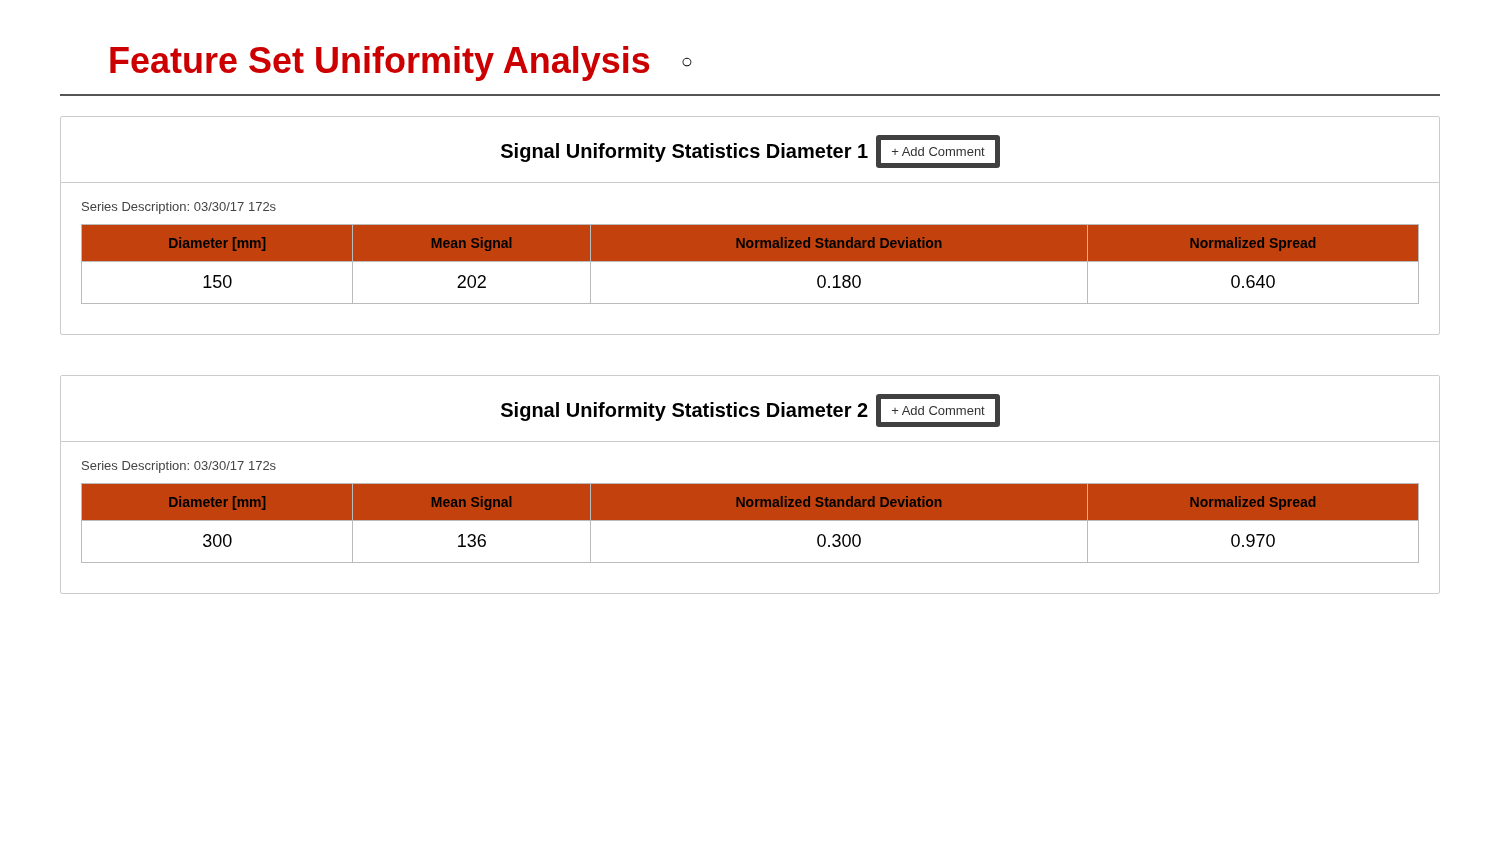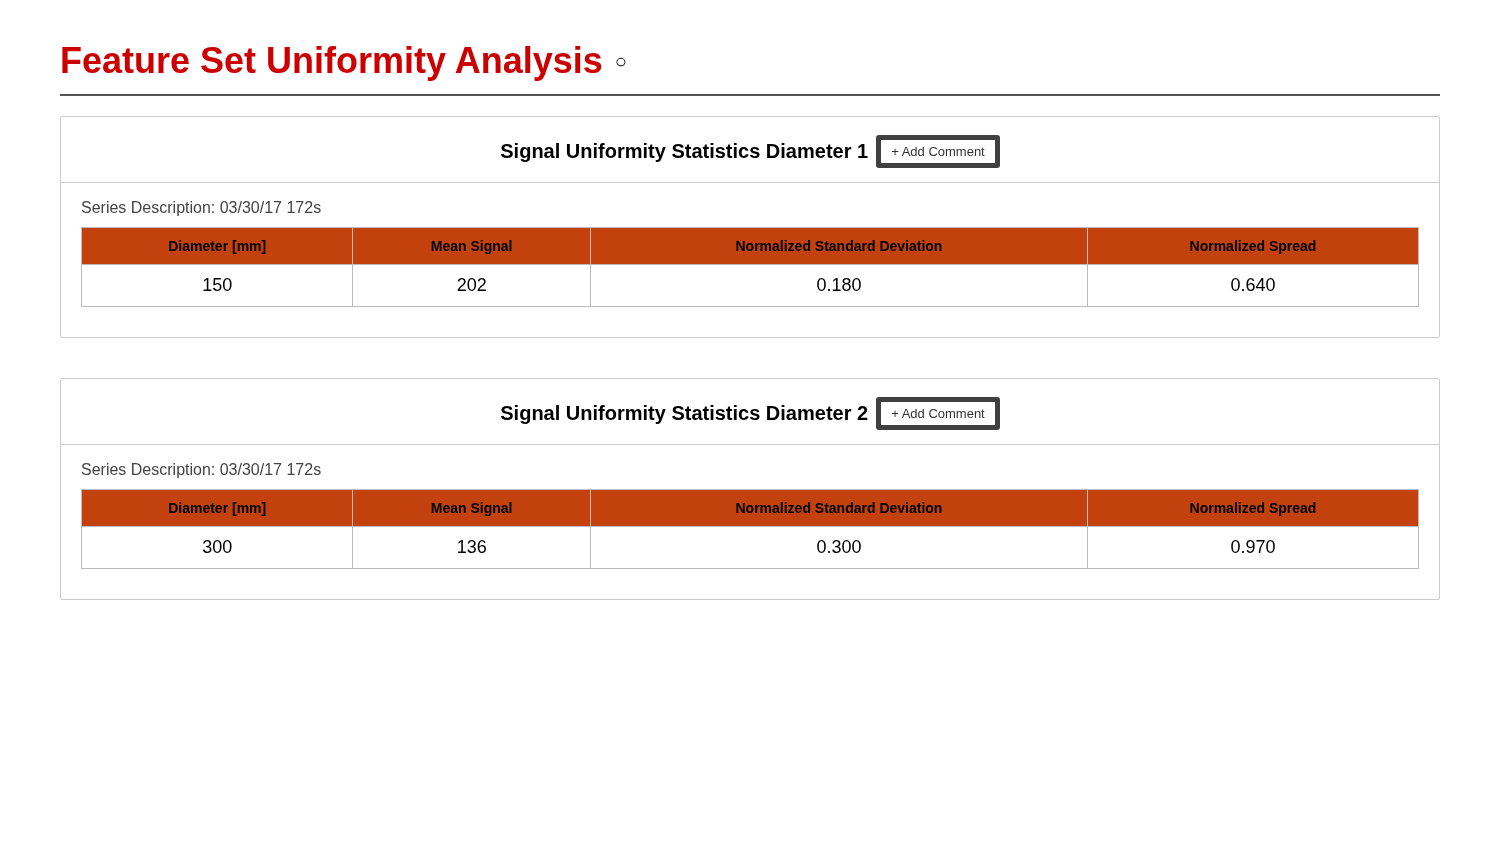--- a/index.html
+++ b/index.html
@@ -17,22 +17,23 @@
       min-height: 844px;
     }
 
     .page-container {
       padding: 40px 60px;
     }
 
     .page-title-row {
       display: flex;
       align-items: center;
-      gap: 12px;
+      gap: 30px;
       margin-bottom: 12px;
+      margin-left: 48px;
     }
 
     .page-title {
       font-size: 36px;
       font-weight: bold;
       color: #cc0000;
     }
 
     .title-icon {
       font-size: 20px;
@@ -73,21 +74,21 @@
       font-size: 13px;
       color: #333333;
       border: 5px solid #404040;
       background: #ffffff;
       padding: 4px 10px;
       border-radius: 3px;
       cursor: pointer;
     }
 
     .series-description {
-      font-size: 16px;
+      font-size: 13px;
       color: #444444;
       padding: 0 20px;
       margin-bottom: 10px;
     }
 
     .data-table {
       width: calc(100% - 40px);
       margin: 0 20px;
       border-collapse: collapse;
       border: 1px solid #bbbbbb;

